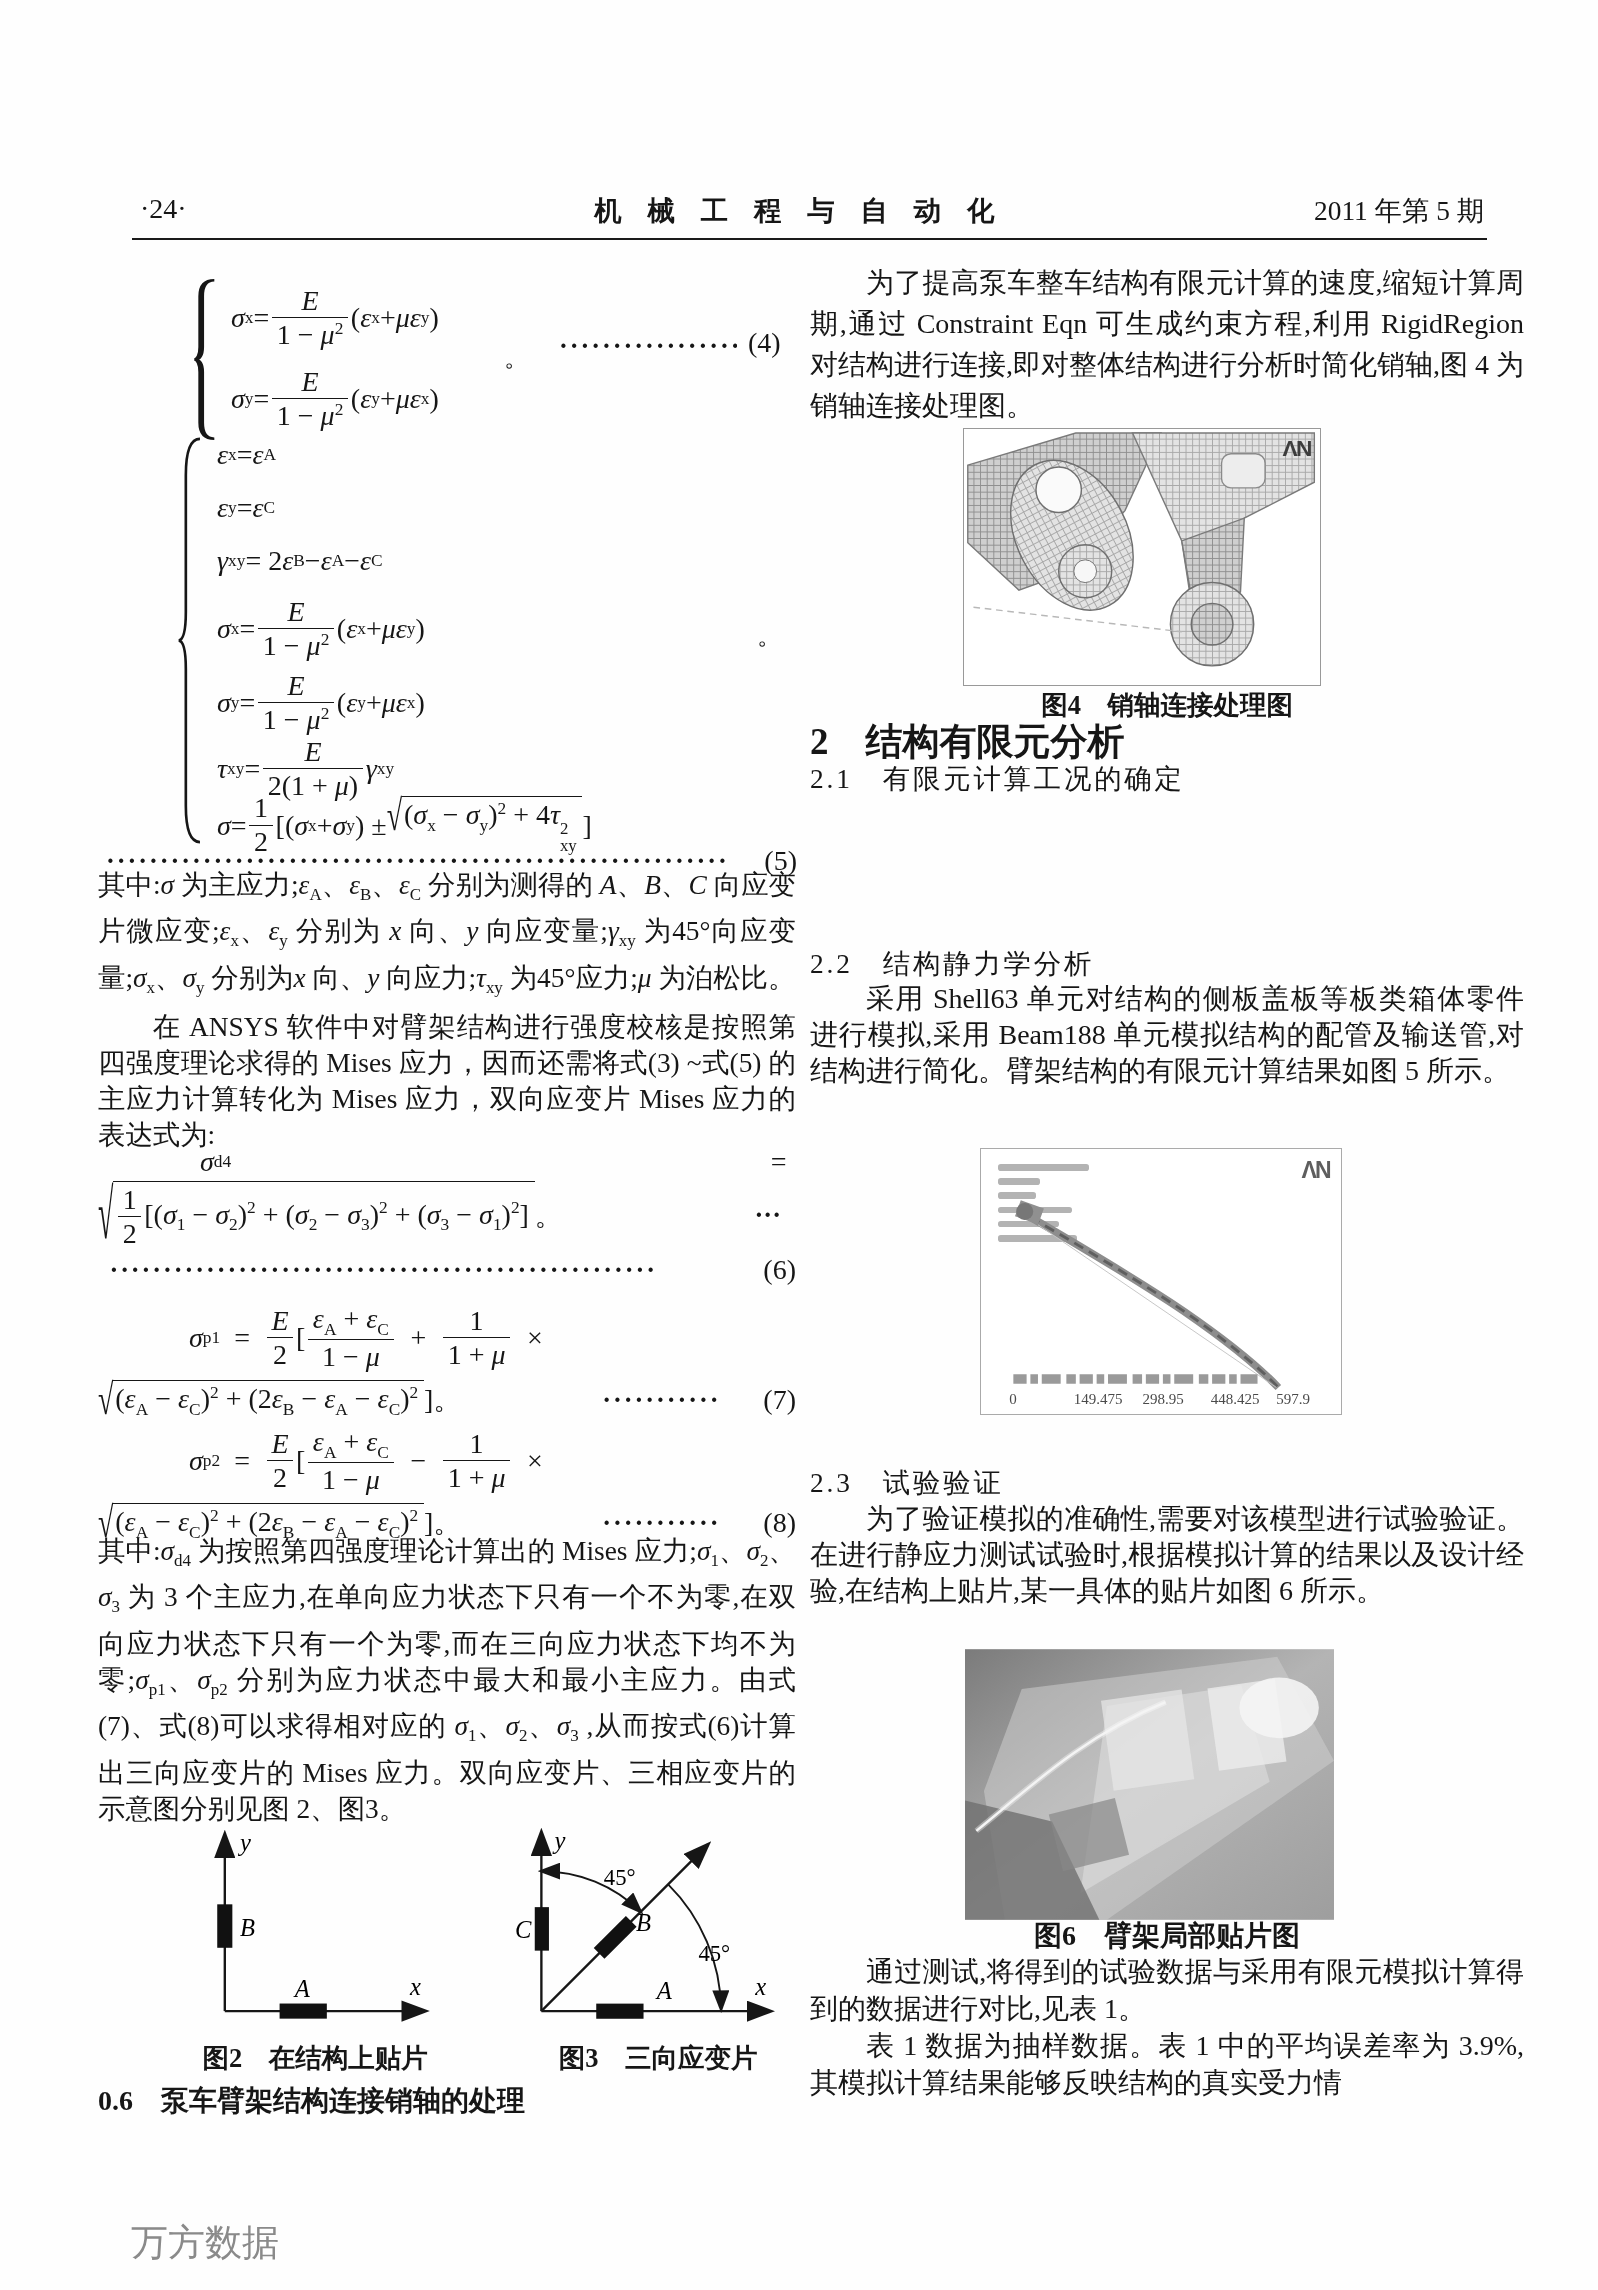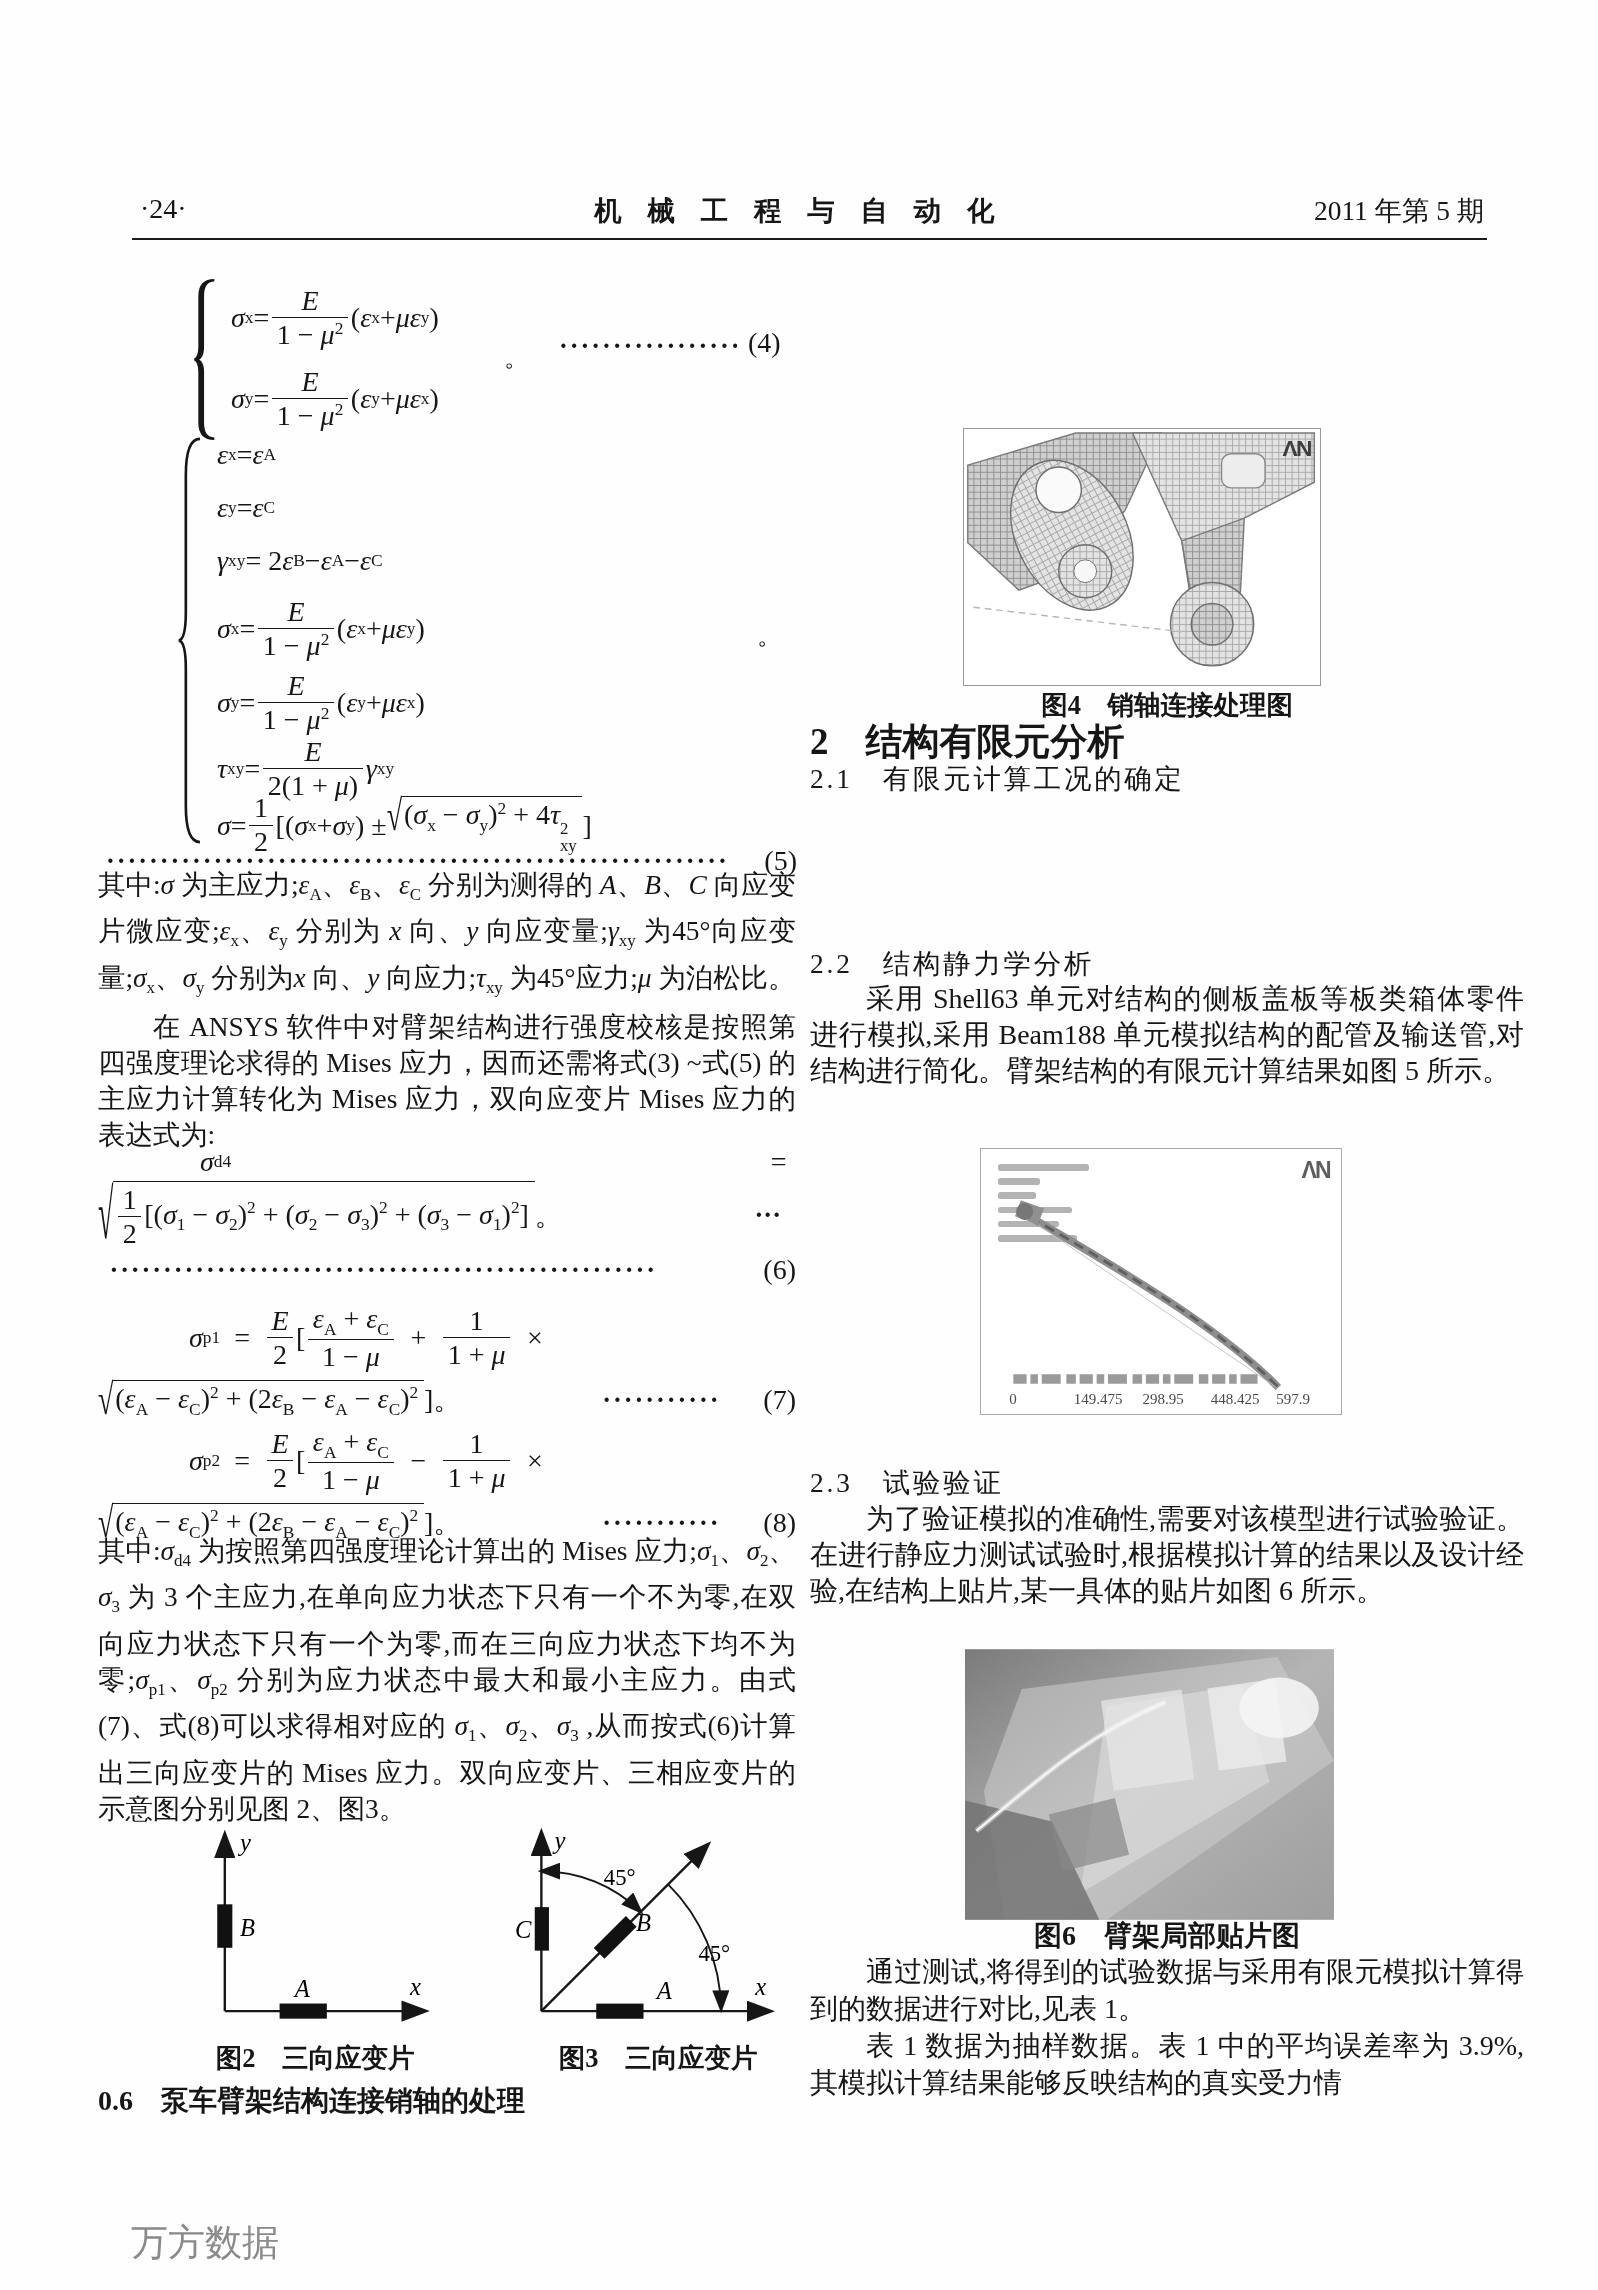--- a/index.html
+++ b/index.html
@@ -191,25 +191,26 @@
     <rect x="88" y="197" width="50" height="16" fill="#111"></rect>
     <text x="44" y="34" font-size="26" font-style="italic">y</text>
     <text x="256" y="188" font-size="26" font-style="italic">x</text>
     <text x="2" y="128" font-size="26" font-style="italic">C</text>
     <text x="130" y="120" font-size="26" font-style="italic">B</text>
     <text x="152" y="192" font-size="26" font-style="italic">A</text>
     <text x="96" y="72" font-size="24">45°</text>
     <text x="196" y="152" font-size="24">45°</text>
   </svg>
 
-  <div class="caption abs" style="left:159px;top:2040px;width:312px;">图2　三向应变片</div>
+  <div class="caption abs" style="left:159px;top:2040px;width:312px;">图2　在结构上贴片</div>
   <div class="caption abs" style="left:502px;top:2040px;width:312px;">图3　三向应变片</div>
 
   <div class="hsec abs" style="left:98px;top:2082px;font-size:28px;">0.6　泵车臂架结构连接销轴的处理</div>
 
+  <div class="rpara indent abs" style="left:810px;top:262px;width:714px;line-height:41px;">为了提高泵车整车结构有限元计算的速度,缩短计算周期,通过 Constraint Eqn 可生成约束方程,利用 RigidRegion 对结构进行连接,即对整体结构进行分析时简化销轴,图 4 为销轴连接处理图。</div>
 
   <div class="figbox abs" style="left:963px;top:428px;width:356px;height:256px;">
     <svg width="356" height="256" viewBox="0 0 376 270">
       <defs>
         <pattern id="p4" width="7" height="7" patternUnits="userSpaceOnUse">
           <rect width="7" height="7" fill="#e3e3e3"></rect>
           <path d="M0,3.5 H7 M3.5,0 V7" stroke="#a8a8a8" stroke-width="1"></path>
         </pattern>
         <pattern id="p4d" width="7" height="7" patternUnits="userSpaceOnUse">
           <rect width="7" height="7" fill="#cfcfcf"></rect>

